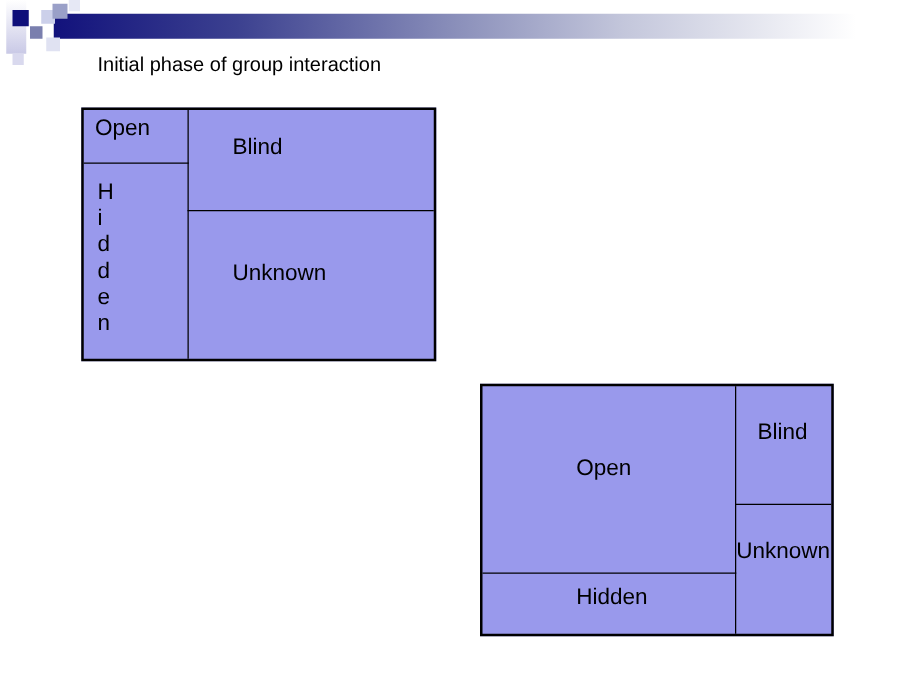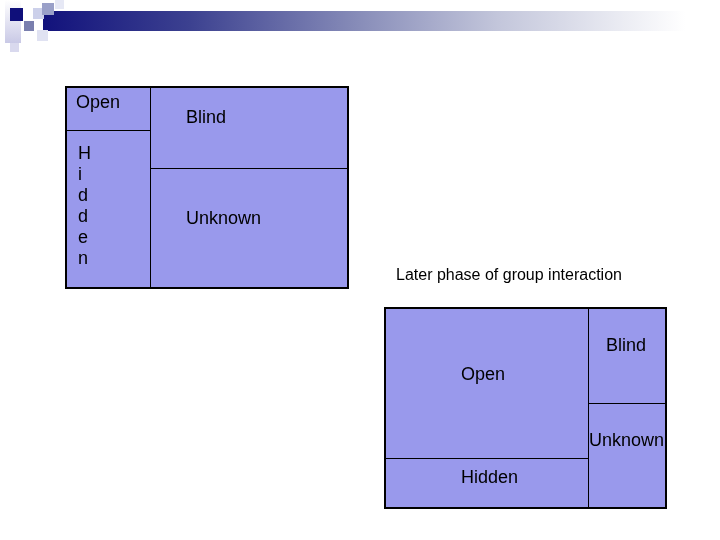--- a/index.html
+++ b/index.html
@@ -69,21 +69,21 @@
     <div class="sq sq-strip"></div>
     <div class="sq sq-navy"></div>
     <div class="sq sq-a"></div>
     <div class="sq sq-b"></div>
     <div class="sq sq-c"></div>
     <div class="sq sq-d"></div>
     <div class="sq sq-e"></div>
     <div class="sq sq-f"></div>
   </div>
 
-  <div class="title title-later">Later phase of group interaction</div>
+  <div class="title title-initial">Initial phase of group interaction</div>
 
   <div class="diagram d-initial">
     <div class="line vline"></div>
     <div class="line hl-left"></div>
     <div class="line hl-right"></div>
     <div class="label lbl-open">Open</div>
     <div class="label lbl-blind">Blind</div>
     <div class="label vertical-label lbl-hidden">Hidden</div>
     <div class="label lbl-unknown">Unknown</div>
   </div>

